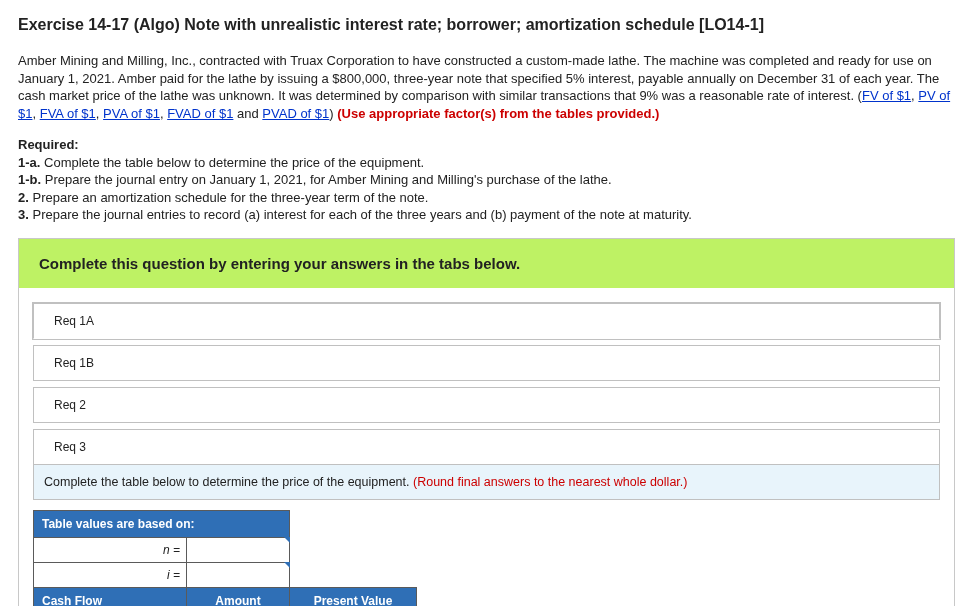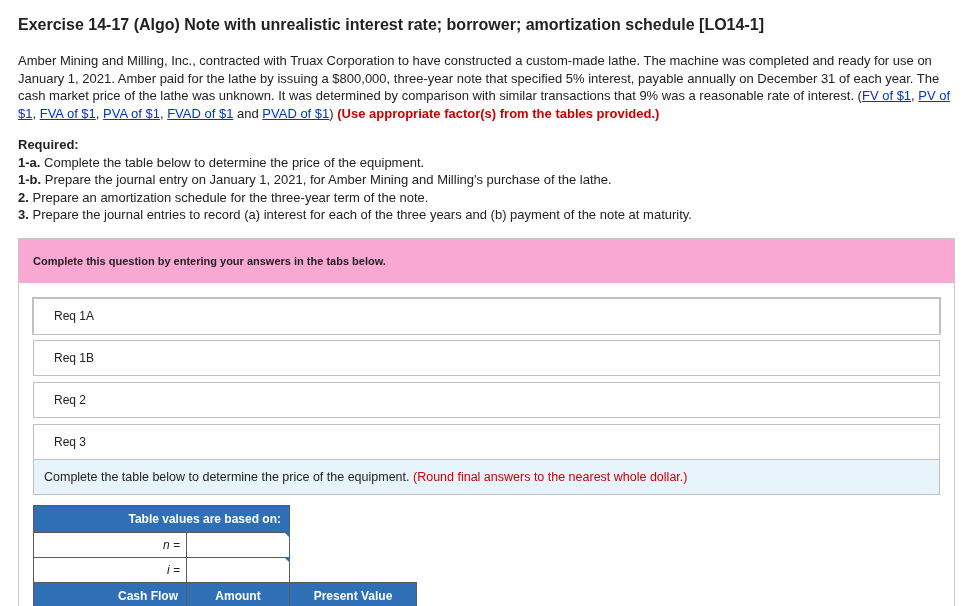--- a/index.html
+++ b/index.html
@@ -25,24 +25,24 @@
   }
   .red { color: #cc0000; font-weight: bold; }
   .required-block { line-height: 1.35; margin-bottom: 14px; margin-top: 8px; }
   .required-block .rq-label { font-weight: bold; }
   .required-block .rq-num { font-weight: bold; }
   .question-box {
     border: 1px solid #c8c8c8;
     background: #fff;
   }
   .qb-header {
-    background: #f9a8d4;
-    padding: 16px 14px;
+    background: #bef264;
+    padding: 16px 20px;
     font-weight: bold;
-    font-size: 11px;
+    font-size: 15px;
   }
   .tabs-row {
     display: flex;
     gap: 6px;
     padding: 14px 14px 0 14px;
     flex-direction: column;
   }
   .tab {
     border: 1px solid #c0c0c0;
     background: #fff;
@@ -72,21 +72,21 @@
   }
   table.calc th, table.calc td {
     border: 1px solid #5a5a5a;
     padding: 3px 6px;
     height: 18px;
   }
   table.calc th.blue-hdr {
     background: #2f6fb6;
     color: #fff;
     font-weight: bold;
-    text-align: right;
+    text-align: left;
     padding: 4px 8px;
   }
   table.calc th.blue-hdr.center { text-align: center; }
   table.calc .row-lbl-right {
     text-align: right;
     font-style: italic;
     padding-right: 6px;
     width: 140px;
   }
   table.calc .input-cell {

